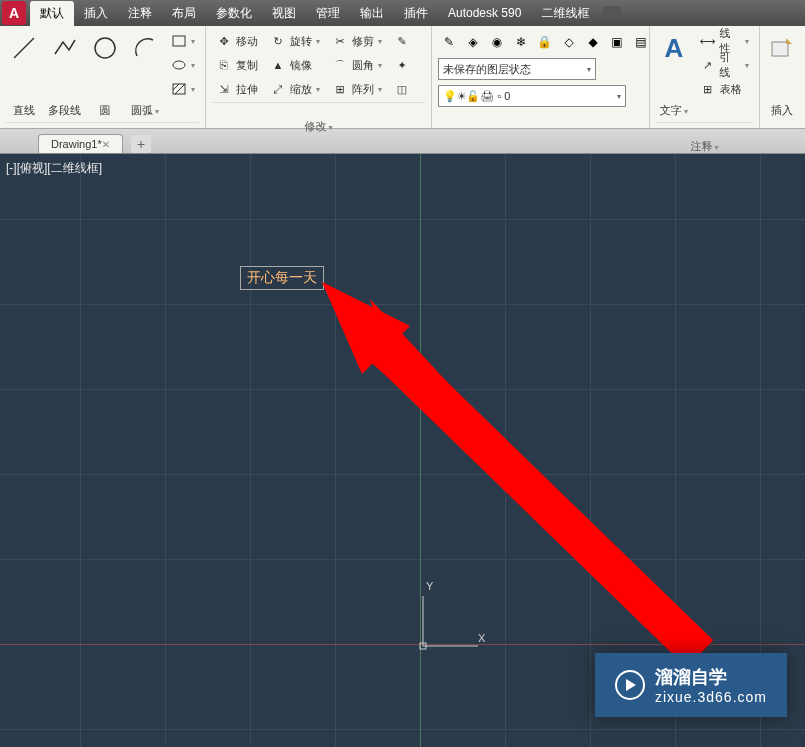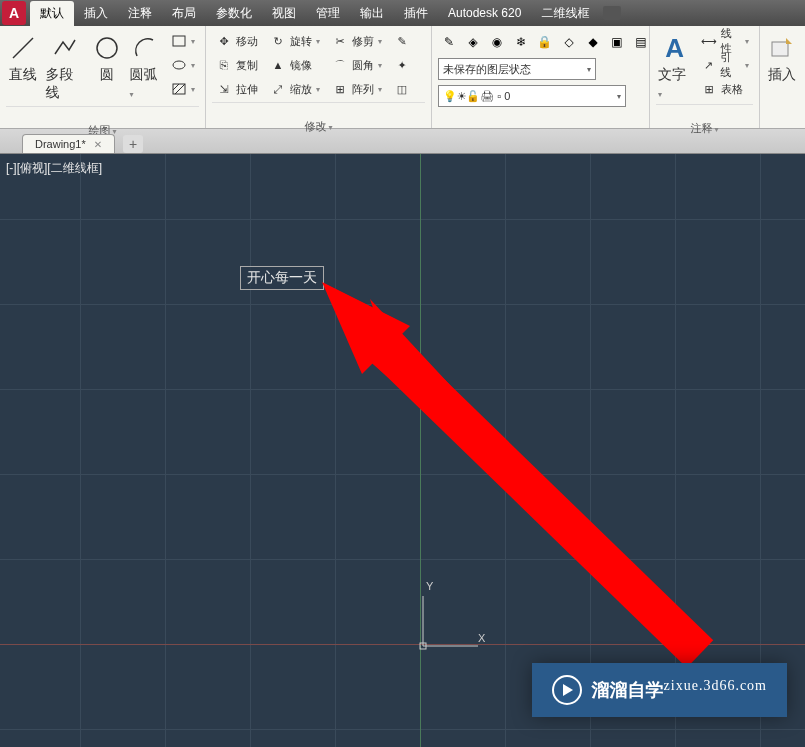--- a/index.html
+++ b/index.html
@@ -98,22 +98,23 @@
       min-width: 32px;
     }
     .big-tool-icon {
       width: 32px;
       height: 32px;
       display: flex;
       align-items: center;
       justify-content: center;
     }
     .big-tool-label {
-      font-size: 14px;
+      font-size: 11px;
       color: #333;
+      margin-top: 37px;
     }
     
     .tool-col {
       display: flex;
       flex-direction: column;
       gap: 2px;
     }
     .small-tool {
       display: flex;
       align-items: center;
@@ -185,23 +186,23 @@
     .file-tab {
       background: #f5f5f0;
       border: 1px solid #999;
       border-bottom: none;
       border-radius: 4px 4px 0 0;
       padding: 3px 12px;
       font-size: 11px;
       color: #333;
       display: flex;
       align-items: center;
-      gap: 8px;
-      cursor: pointer;
-      margin-left: 18px;
+      gap: 0;
+      cursor: pointer;
+      margin-left: 34px;
     }
     .tab-close {
       color: #888;
       font-size: 10px;
     }
     .tab-new {
       margin-left: 8px;
       width: 20px;
       height: 18px;
       background: #ddd;
@@ -246,21 +247,21 @@
       height: 1px;
       background: #7a4a4a;
       left: 0;
       width: 100%;
     }
     
     .text-box {
       position: absolute;
       border: 1px solid #aaa;
       padding: 2px 6px;
-      color: #e5e5e5;
+      color: #fdba74;
       font-size: 14px;
       background: rgba(43,58,74,0.8);
     }
     
     .ucs-icon {
       position: absolute;
       left: 418px;
       top: 432px;
     }
     .ucs-label-y {
@@ -305,23 +306,22 @@
       content: "";
       width: 0;
       height: 0;
       border-left: 10px solid #fff;
       border-top: 6px solid transparent;
       border-bottom: 6px solid transparent;
       margin-left: 3px;
     }
     .watermark-text {
       display: flex;
-      flex-direction: row;
+      flex-direction: column;
       color: #fff;
-      font-family: Liberation Serif, serif;
     }
     .watermark-main {
       font-size: 18px;
       font-weight: bold;
     }
     .watermark-sub {
       font-size: 14px;
       letter-spacing: 1px;
     }
   </style>
@@ -332,21 +332,21 @@
   <div class="app-icon">A</div>
   <div class="menu-item active">默认</div>
   <div class="menu-item">插入</div>
   <div class="menu-item">注释</div>
   <div class="menu-item">布局</div>
   <div class="menu-item">参数化</div>
   <div class="menu-item">视图</div>
   <div class="menu-item">管理</div>
   <div class="menu-item">输出</div>
   <div class="menu-item">插件</div>
-  <div class="menu-item">Autodesk 620</div>
+  <div class="menu-item">Autodesk 590</div>
   <div class="menu-item">二维线框</div>
   <div class="menu-dropdown"></div>
 </div>
 
 <div class="ribbon">
 
   <div class="ribbon-panel" style="width:206px">
     <div class="panel-content">
       <div class="big-tool">
         <div class="big-tool-icon">

